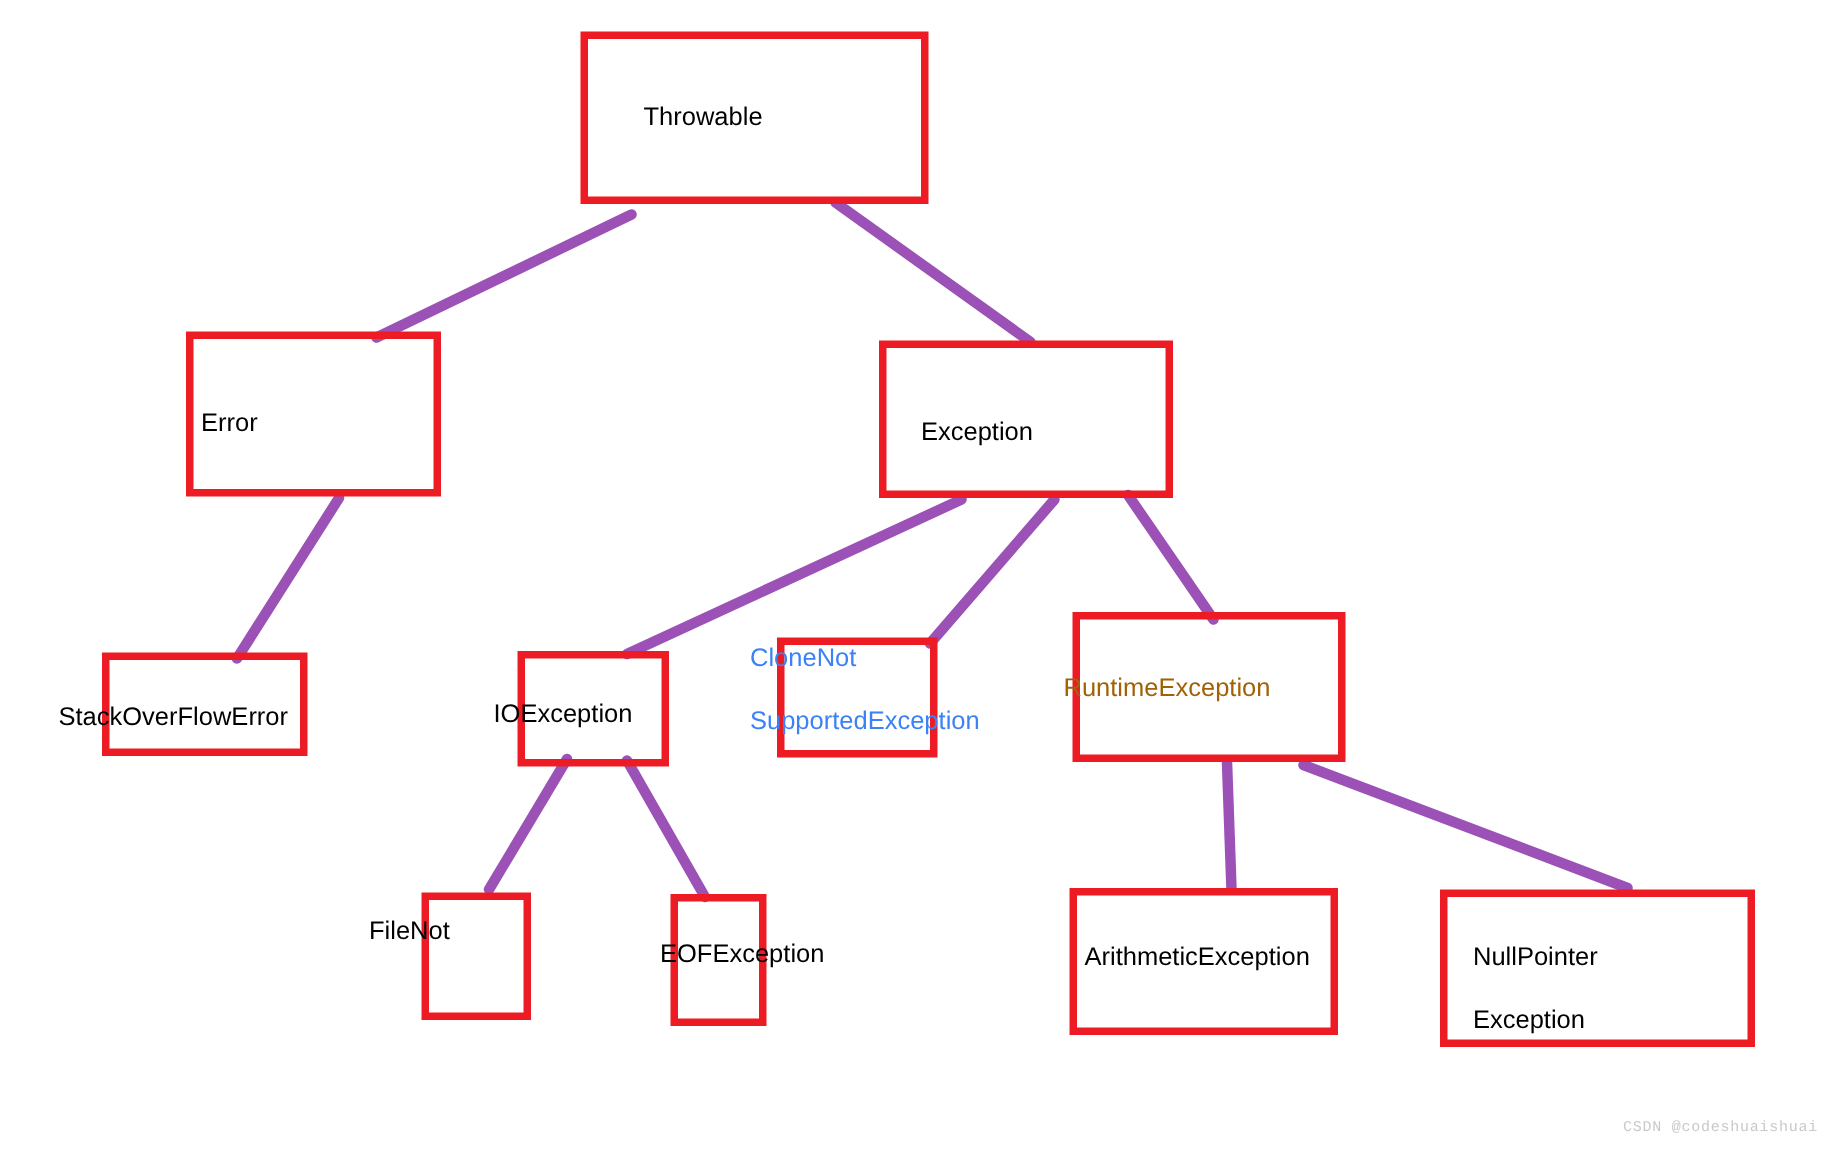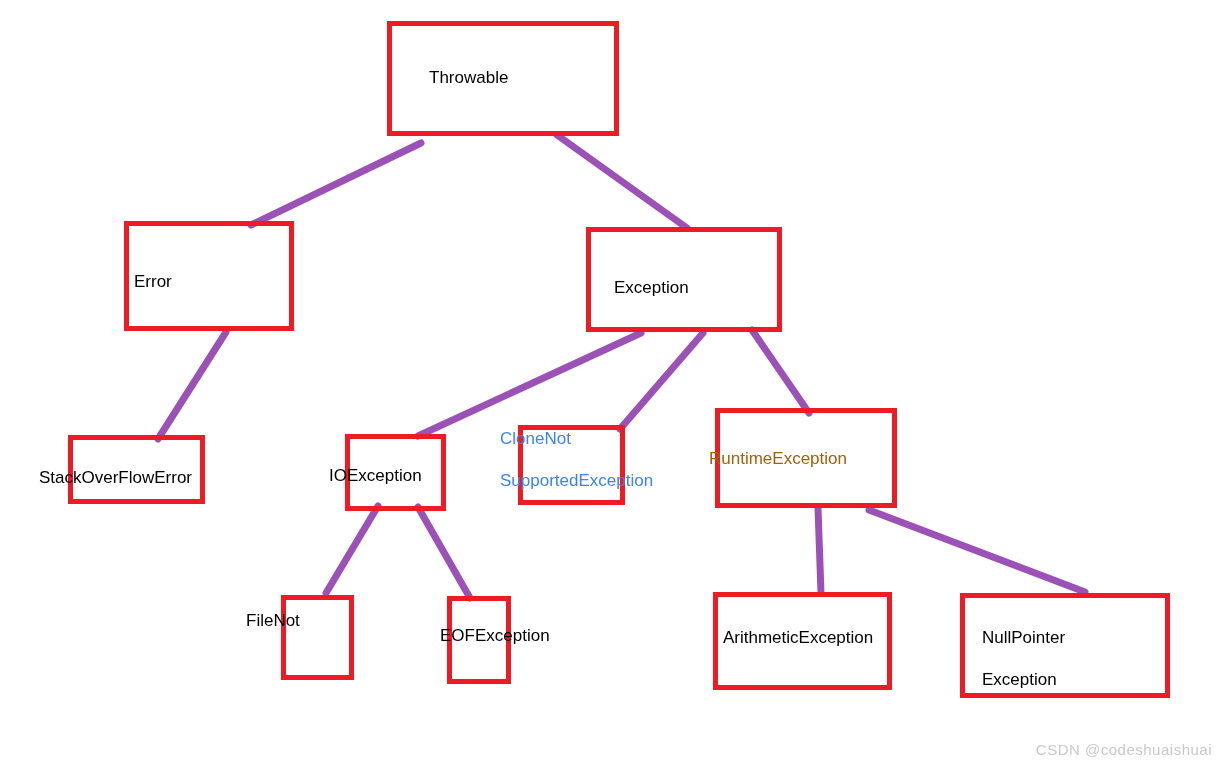--- a/index.html
+++ b/index.html
@@ -44,22 +44,22 @@
   }
   .node-label.two-line {
     white-space: pre;
     line-height: 42px;
   }
   #watermark {
     position: absolute;
     right: 18px;
     bottom: 12px;
     color: #c9c9c9;
-    font-size: 15px;
-    font-family: Liberation Sans, sans-serif;
+    font-size: 10px;
+    font-family: Liberation Mono, monospace;
     letter-spacing: 0.5px;
   }
 </style>
 </head>
 <body>
 
 <div id="canvas">
 
   <svg id="edge-layer" viewBox="0 0 1230 770" width="1230" height="770" xmlns="http://www.w3.org/2000/svg">
       <line x1="421" y1="143" x2="251" y2="225" stroke="#9b51b5" stroke-width="7" stroke-linecap="round"></line>

